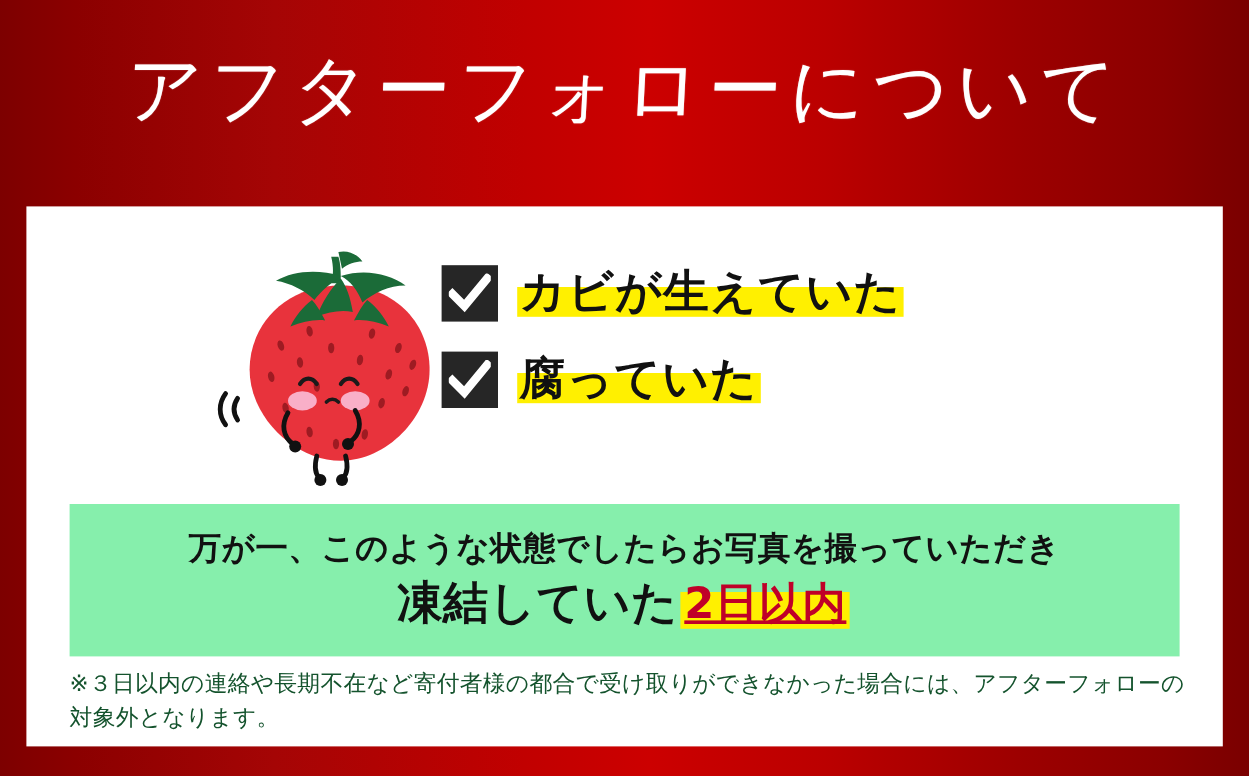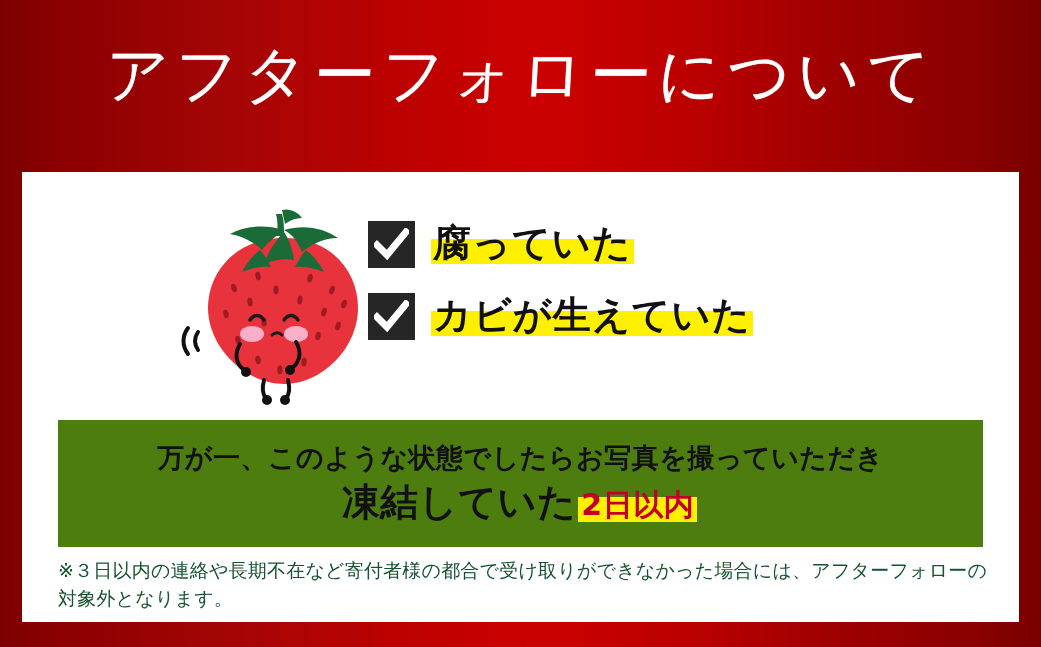--- a/index.html
+++ b/index.html
@@ -107,21 +107,21 @@
     background-image: linear-gradient(to top, #fff000 0, #fff000 62%, rgba(255,240,0,0) 62%);
   }
 
   
   .notice {
     position: absolute;
     left: 36px;
     top: 248px;
     width: 925px;
     height: 127px;
-    background: #4d7c0f;
+    background: #86efac;
     display: flex;
     flex-direction: column;
     align-items: center;
     justify-content: center;
   }
   .notice-line1 {
     font-size: 27px;
     font-weight: 700;
     color: #111111;
     letter-spacing: 0.5px;
@@ -134,25 +134,26 @@
     font-weight: 700;
     color: #111111;
     letter-spacing: 0.5px;
     line-height: 1.15;
     white-space: nowrap;
     display: flex;
     align-items: baseline;
   }
   .notice-em {
     color: #c00028;
-    font-size: 30px;
+    font-size: 36px;
     font-weight: 700;
     padding: 0 3px;
     margin: 0 2px;
     background-image: linear-gradient(to top, #fff000 0, #fff000 74%, rgba(255,240,0,0) 74%);
+    text-decoration: underline;
   }
 
   
   .footnote {
     position: absolute;
     left: 36px;
     top: 385px;
     width: 935px;
     font-size: 19px;
     font-weight: 400;
@@ -230,30 +231,30 @@
 
     <div class="checklist">
 
 
       <div class="check-row">
         <span class="checkbox">
           <svg width="35" height="33" viewBox="0 0 35 33" aria-hidden="true">
             <path d="M3 17 L13 27 L32 4" fill="none" stroke="#FFFFFF" stroke-width="7" stroke-linecap="square" stroke-linejoin="miter"></path>
           </svg>
         </span>
-        <span class="check-label">腐っていた</span>
+        <span class="check-label">カビが生えていた</span>
       </div>
 
       <div class="check-row">
         <span class="checkbox">
           <svg width="35" height="33" viewBox="0 0 35 33" aria-hidden="true">
             <path d="M3 17 L13 27 L32 4" fill="none" stroke="#FFFFFF" stroke-width="7" stroke-linecap="square" stroke-linejoin="miter"></path>
           </svg>
         </span>
-        <span class="check-label">カビが生えていた</span>
+        <span class="check-label">腐っていた</span>
       </div>
 
     </div>
 
     <div class="notice">
       <div class="notice-line1">万が一、このような状態でしたらお写真を撮っていただき</div>
       <div class="notice-line2">
         <span>凍結していた</span>
         <span class="notice-em">2日以内</span>
       </div>

